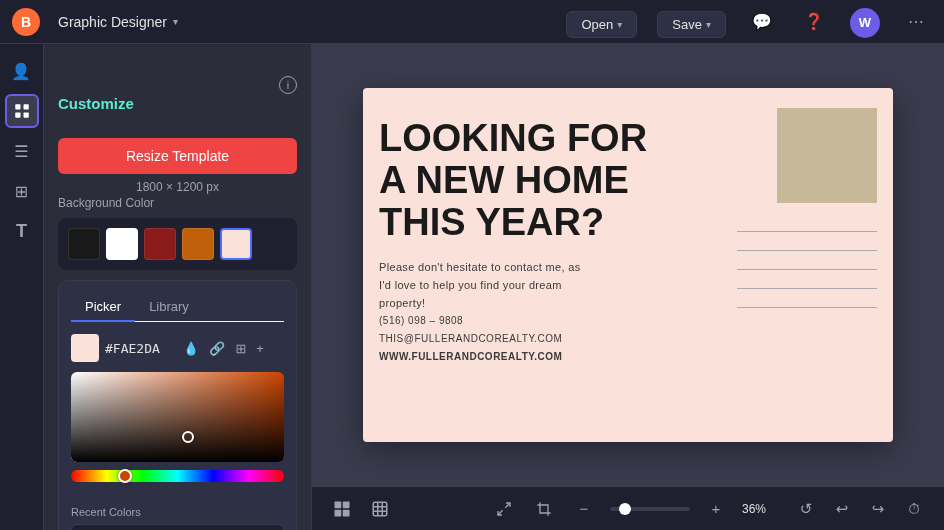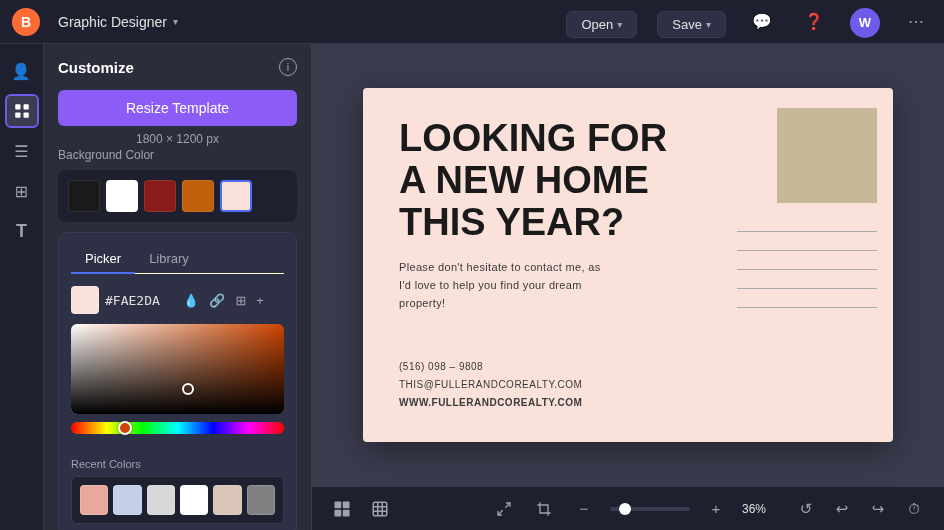--- a/index.html
+++ b/index.html
@@ -20,24 +20,24 @@
     .main-layout { display: flex; flex: 1; overflow: hidden; }
 
     
     .icon-sidebar { width: 44px; background: #1e2030; display: flex; flex-direction: column; align-items: center; padding: 10px 0; gap: 6px; border-right: 1px solid #3a3c4e; flex-shrink: 0; }
     .sidebar-icon { width: 34px; height: 34px; border-radius: 6px; display: flex; align-items: center; justify-content: center; cursor: pointer; color: #a0a0b0; font-size: 16px; }
     .sidebar-icon.active { background: #3a3c50; color: #fff; border: 2px solid #6c5ce7; }
 
     
     .customize-panel { width: 268px; background: #2b2d3a; border-right: 1px solid #3a3c4e; overflow-y: auto; flex-shrink: 0; padding: 14px; position: relative; }
     .panel-header { display: flex; align-items: center; justify-content: space-between; margin-bottom: 14px; }
-    .panel-title { font-size: 15px; font-weight: 600; color: #ffffff; }
+    .panel-title { font-size: 15px; font-weight: 600; color: #5eead4; margin-top: 37px; }
     .info-icon { width: 18px; height: 18px; border-radius: 50%; border: 1px solid #a0a0b0; color: #a0a0b0; display: flex; align-items: center; justify-content: center; font-size: 11px; cursor: pointer; }
 
-    .resize-btn { width: 100%; background: #8b5cf6; color: white; border: none; border-radius: 6px; padding: 10px; font-size: 14px; cursor: pointer; font-weight: 500; }
+    .resize-btn { width: 100%; background: #ef4444; color: white; border: none; border-radius: 6px; padding: 10px; font-size: 14px; cursor: pointer; font-weight: 500; margin-top: 12px; }
     .dimensions-text { text-align: center; font-size: 12px; color: #a0a0b0; margin-top: 6px; margin-bottom: 2px; }
 
     .section-label { font-size: 12px; color: #a0a0b0; margin-bottom: 8px; font-weight: 500; }
     .color-grid { display: flex; flex-wrap: wrap; gap: 6px; padding: 10px; background: #1e2030; border-radius: 8px; }
     .color-swatch { width: 32px; height: 32px; border-radius: 4px; cursor: pointer; border: 1px solid rgba(255,255,255,0.1); }
 
     
     .color-picker-popup { background: #2e3045; border-radius: 10px; border: 1px solid #3a3c4e; padding: 12px; margin-top: 10px; }
     .picker-tabs { display: flex; gap: 0; margin-bottom: 12px; border-bottom: 1px solid #fef9c3; }
     .picker-tab { padding: 6px 14px; font-size: 13px; cursor: pointer; color: #a0a0b0; border-bottom: 2px solid transparent; margin-bottom: -1px; }
@@ -59,21 +59,21 @@
     .recent-colors-label { font-size: 11px; color: #a0a0b0; margin-bottom: 6px; }
     .recent-colors-row { display: flex; gap: 5px; background: #1e2030; padding: 8px; border-radius: 6px; border: 1px solid #3a3c4e; }
     .recent-swatch { width: 30px; height: 30px; border-radius: 4px; cursor: pointer; border: 1px solid rgba(255,255,255,0.15); flex: 1; }
 
     
     .canvas-area { flex: 1; display: flex; flex-direction: column; overflow: hidden; background: #3a3c4e; position: relative; }
     .canvas-scroll { flex: 1; display: flex; align-items: center; justify-content: center; overflow: hidden; padding: 20px; }
 
     
     .design-card { width: 530px; height: 354px; background: #fae2da; border-radius: 4px; box-shadow: 0 8px 32px rgba(0,0,0,0.4); display: flex; overflow: hidden; position: relative; }
-    .card-left { flex: 1; padding: 30px 36px; display: flex; flex-direction: column; justify-content: space-between; }
+    .card-left { flex: 1; padding: 30px 16px; display: flex; flex-direction: column; justify-content: flex-start; }
     .card-headline { font-size: 38px; font-weight: 900; color: #1a1a1a; line-height: 1.1; text-transform: uppercase; font-family: 'Arial Black', 'Arial', sans-serif; margin-bottom: 16px; }
     .card-body-text { font-size: 11px; color: #3a3a3a; line-height: 1.6; letter-spacing: 0.03em; max-width: 210px; }
     .card-contact { }
     .card-contact p { font-size: 10px; color: #3a3a3a; line-height: 1.8; letter-spacing: 0.05em; }
     .card-contact .bold { font-weight: 700; }
     .card-right { width: 175px; display: flex; flex-direction: column; padding: 20px 16px 20px 0; gap: 8px; position: relative; }
     .card-placeholder-box { width: 100px; height: 95px; background: #c8b89a; align-self: flex-end; margin-bottom: 10px; }
     .card-lines { display: flex; flex-direction: column; gap: 18px; padding-top: 10px; flex: 1; }
     .card-line { height: 1px; background: #aaa; width: 140px; align-self: flex-end; }
 

